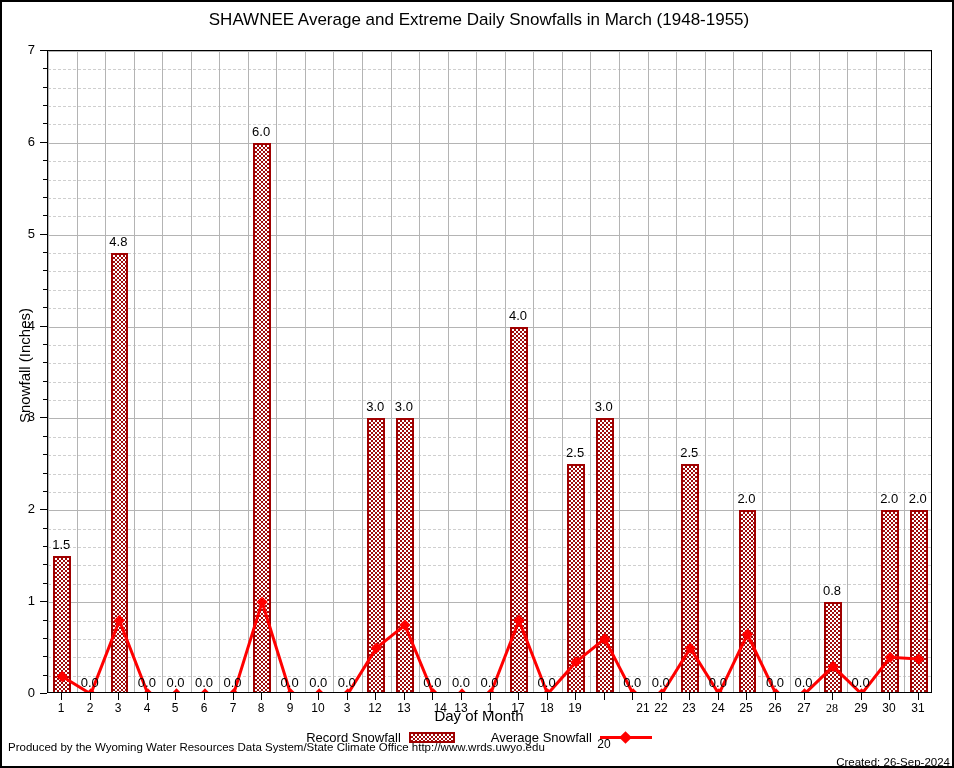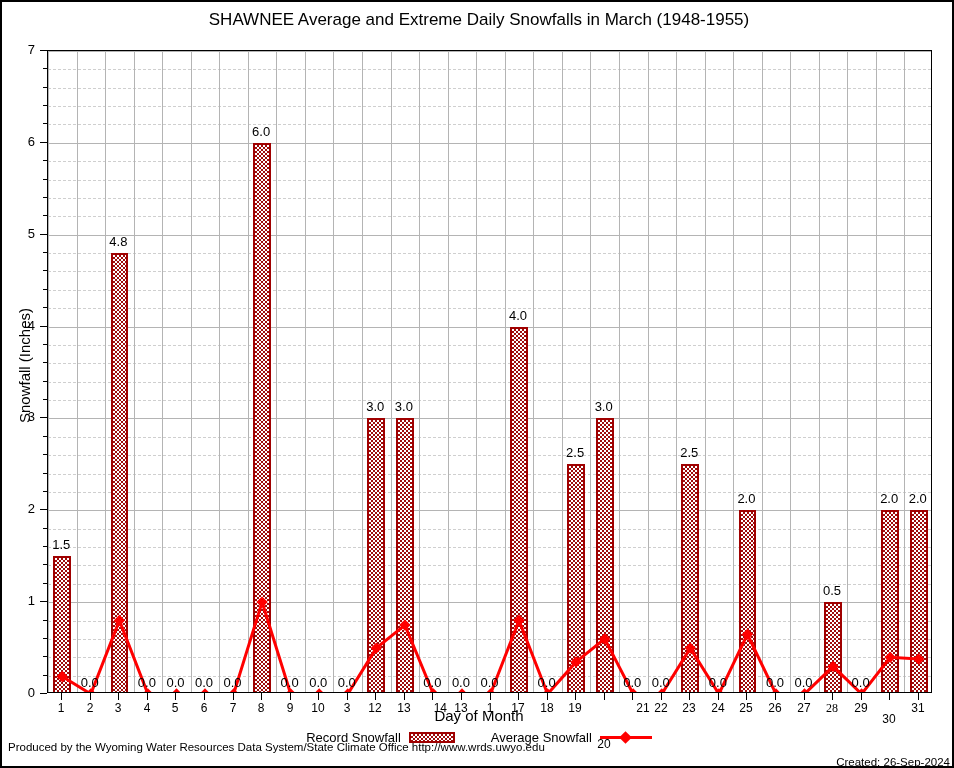--- a/index.html
+++ b/index.html
@@ -448,21 +448,21 @@
       <div class="xtick-label" style="left: 744px;">25</div>
       <div class="xtick-line" style="left: 773px;"></div>
       <div class="xtick-label" style="left: 773px;">26</div>
       <div class="xtick-line" style="left: 802px;"></div>
       <div class="xtick-label" style="left: 802px;">27</div>
       <div class="xtick-line" style="left: 830px;"></div>
       <div class="xtick-label" style="left: 830px; font-family: Liberation Serif, serif;">28</div>
       <div class="xtick-line" style="left: 859px;"></div>
       <div class="xtick-label" style="left: 859px;">29</div>
       <div class="xtick-line" style="left: 887px;"></div>
-      <div class="xtick-label" style="left: 887px; margin-top: 11px;">30</div>
+      <div class="xtick-label" style="left: 887px;">30</div>
       <div class="xtick-line" style="left: 916px;"></div>
       <div class="xtick-label" style="left: 916px;">31</div>
     </div>
   <div id="bar-labels">
       <div class="bar-label" style="left: 59.2742px; top: 535.214px;">1.5</div>
       <div class="bar-label" style="left: 87.8226px; top: 673px;">0.0</div>
       <div class="bar-label" style="left: 116.371px; top: 232.086px;">4.8</div>
       <div class="bar-label" style="left: 144.919px; top: 673px;">0.0</div>
       <div class="bar-label" style="left: 173.468px; top: 673px;">0.0</div>
       <div class="bar-label" style="left: 202.016px; top: 673px;">0.0</div>
@@ -480,21 +480,21 @@
       <div class="bar-label" style="left: 544.597px; top: 673px;">0.0</div>
       <div class="bar-label" style="left: 573.145px; top: 443.357px;">2.5</div>
       <div class="bar-label" style="left: 601.694px; top: 397.429px;">3.0</div>
       <div class="bar-label" style="left: 630.242px; top: 673px;">0.0</div>
       <div class="bar-label" style="left: 658.79px; top: 673px;">0.0</div>
       <div class="bar-label" style="left: 687.339px; top: 443.357px;">2.5</div>
       <div class="bar-label" style="left: 715.887px; top: 673px;">0.0</div>
       <div class="bar-label" style="left: 744.435px; top: 489.286px;">2.0</div>
       <div class="bar-label" style="left: 772.984px; top: 673px;">0.0</div>
       <div class="bar-label" style="left: 801.532px; top: 673px;">0.0</div>
-      <div class="bar-label" style="left: 830.081px; top: 581.143px;">0.5</div>
+      <div class="bar-label" style="left: 830.081px; top: 581.143px;">0.8</div>
       <div class="bar-label" style="left: 858.629px; top: 673px;">0.0</div>
       <div class="bar-label" style="left: 887.177px; top: 489.286px;">2.0</div>
       <div class="bar-label" style="left: 915.726px; top: 489.286px;">2.0</div>
     </div>
 
   <div id="xlabel">Day of Month</div>
 
   <div id="legend">
     <span class="legend-entry"><span class="legend-label">Record Snowfall</span><span class="legend-swatch-bar"></span></span><span class="legend-entry"><span class="legend-label">Average Snowfall</span><span class="legend-swatch-line"></span></span>
   </div>

